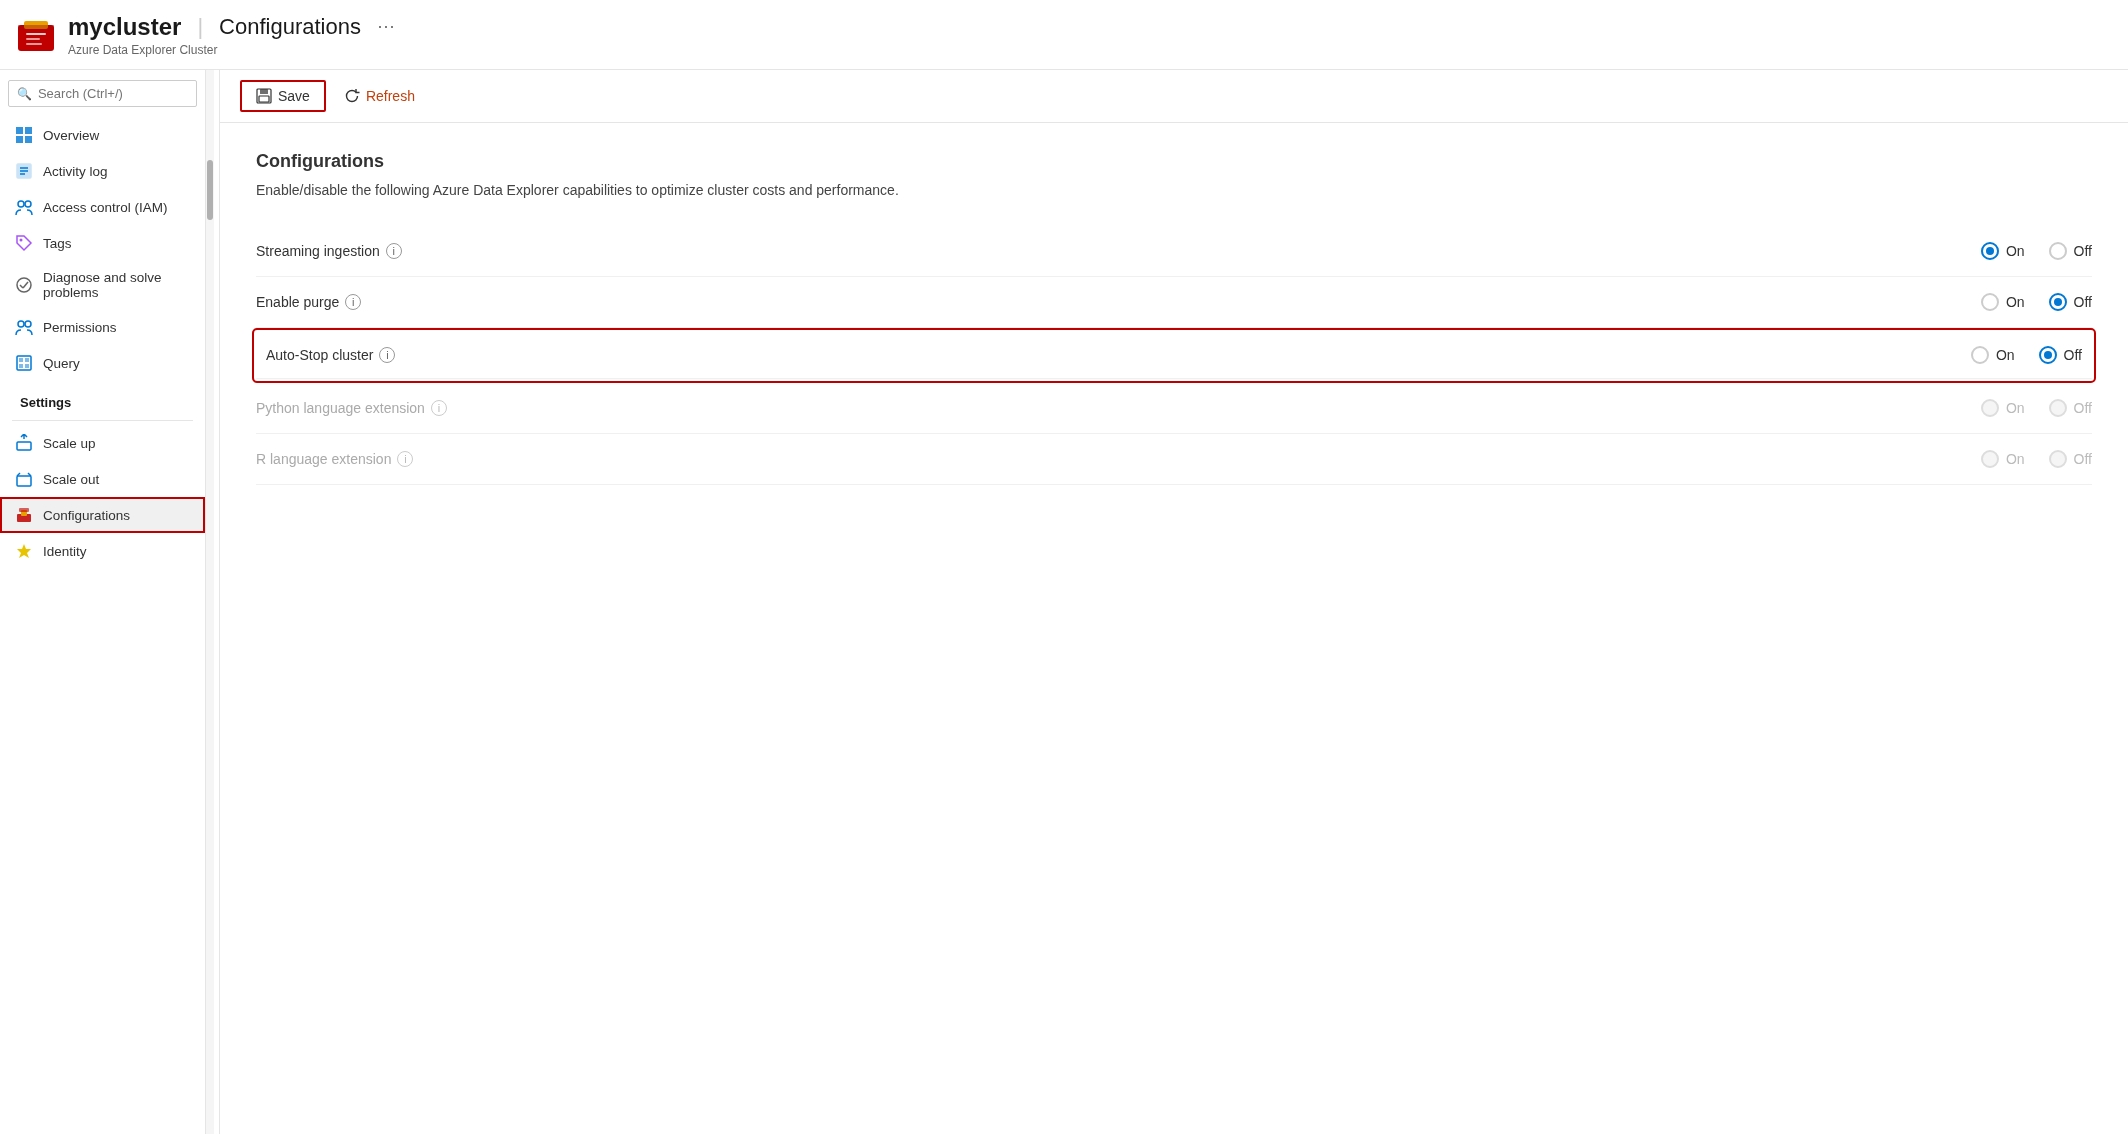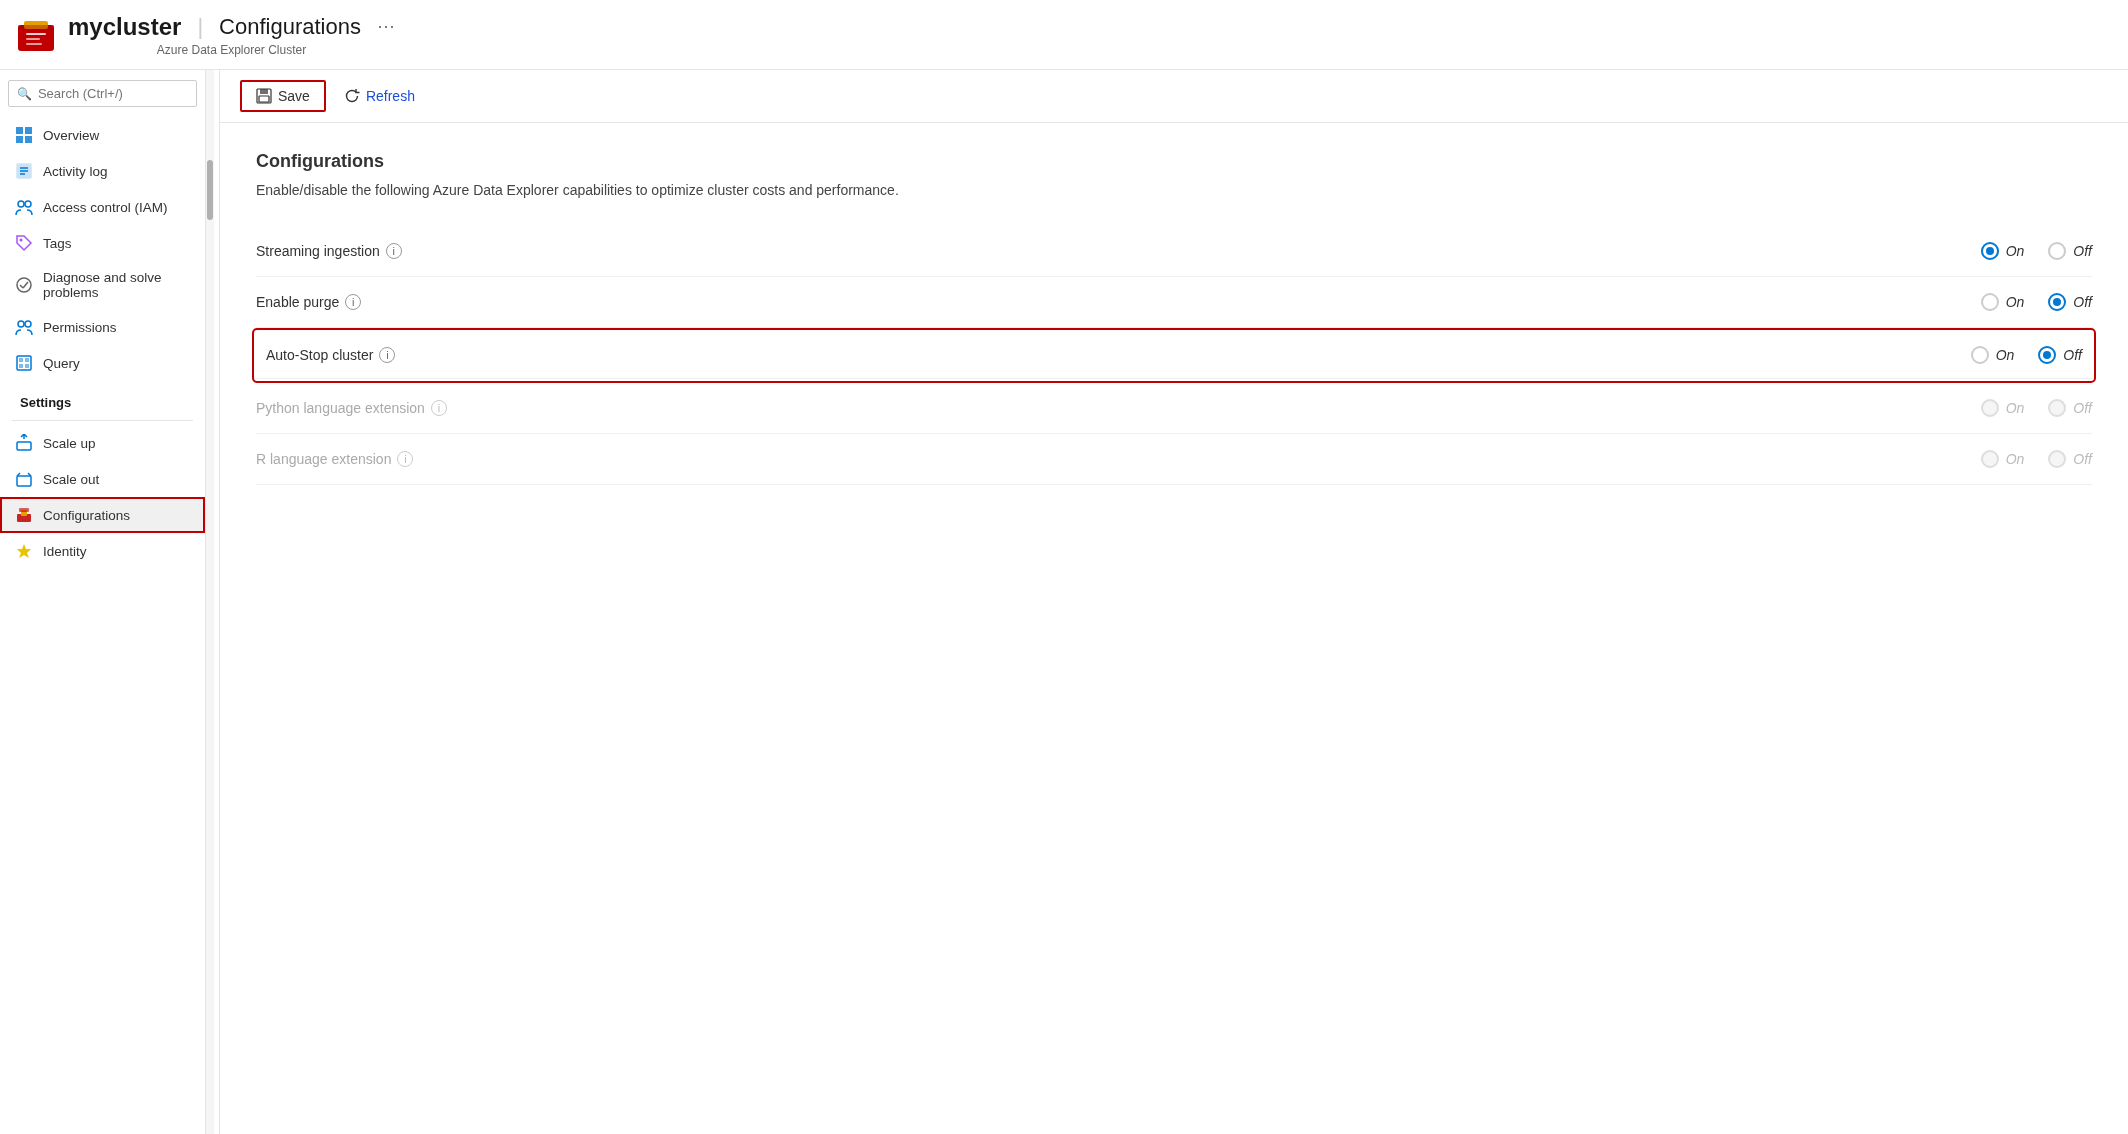--- a/index.html
+++ b/index.html
@@ -2,21 +2,21 @@
 <html><head>
   <meta charset="utf-8">
   <style>
     * { box-sizing: border-box; margin: 0; padding: 0; }
     body { font-family: 'Segoe UI', Arial, sans-serif; font-size: 14px; color: #333; background: #fff; display: flex; flex-direction: column; height: 100vh; overflow: hidden; }
 
     
     .header { display: flex; align-items: center; padding: 12px 16px; border-bottom: 1px solid #e5e5e5; min-height: 70px; }
     .header-icon { width: 40px; height: 40px; margin-right: 12px; flex-shrink: 0; }
     .header-title { font-size: 24px; font-weight: 600; color: #1a1a1a; }
-    .header-subtitle { font-size: 12px; color: #666; margin-top: 2px; text-align: center; }
+    .header-subtitle { font-size: 12px; color: #666; margin-top: 2px; }
     .header-separator { color: #ccc; margin: 0 8px; font-size: 22px; font-weight: 300; }
     .header-page { font-size: 22px; color: #1a1a1a; }
     .header-ellipsis { font-size: 18px; color: #666; margin-left: 8px; cursor: pointer; }
 
     
     .main-layout { display: flex; flex: 1; overflow: hidden; }
 
     
     .sidebar { width: 210px; flex-shrink: 0; border-right: 1px solid #e5e5e5; overflow-y: auto; background: #fff; display: flex; flex-direction: column; }
     .search-box { display: flex; align-items: center; margin: 10px 8px; border: 1px solid #ccc; border-radius: 2px; padding: 5px 8px; background: #fff; }
@@ -24,38 +24,38 @@
     .search-icon { color: #666; margin-right: 6px; font-size: 12px; }
 
     .nav-item { display: flex; align-items: center; padding: 9px 12px; cursor: pointer; color: #333; font-size: 13.5px; border-left: 3px solid transparent; }
     .nav-item.configurations-active { background: #f0f0f0; outline: 2px solid #c00000; outline-offset: -2px; }
     .nav-icon { width: 18px; height: 18px; margin-right: 10px; flex-shrink: 0; display: flex; align-items: center; justify-content: center; }
     .nav-section-label { font-size: 13px; font-weight: 700; padding: 14px 12px 6px 12px; color: #1a1a1a; margin-left: 8px; }
     .nav-section-divider { border: none; border-top: 1px solid #e5e5e5; margin: 4px 12px; }
 
     
     .toolbar { display: flex; align-items: center; padding: 10px 20px; border-bottom: 1px solid #e5e5e5; gap: 4px; }
-    .toolbar-btn { display: flex; align-items: center; gap: 6px; padding: 6px 14px; font-size: 14px; cursor: pointer; border: none; background: transparent; color: #1d4ed8; border-radius: 2px; }
+    .toolbar-btn { display: flex; align-items: center; gap: 6px; padding: 6px 14px; font-size: 14px; cursor: pointer; border: none; background: transparent; color: #c2410c; border-radius: 2px; }
     .toolbar-btn.save-btn { border: 2px solid #c00000; color: #333; }
     .toolbar-btn svg { width: 16px; height: 16px; }
 
     
     .content { flex: 1; overflow-y: auto; padding: 28px 36px; }
     .content-title { font-size: 18px; font-weight: 700; margin-bottom: 10px; }
     .content-desc { font-size: 14px; color: #444; margin-bottom: 28px; }
 
     
     .config-row { display: flex; align-items: center; padding: 16px 0; border-bottom: 1px solid #f0f0f0; justify-content: space-between; }
     .config-row.highlighted { outline: 2px solid #c00000; outline-offset: 2px; border-radius: 1px; gap: 26px; }
     .config-label { width: 380px; font-size: 14px; color: #333; display: flex; align-items: center; gap: 6px; }
     .config-label.disabled { color: #aaa; }
     .info-icon { display: inline-flex; align-items: center; justify-content: center; width: 16px; height: 16px; border: 1px solid #999; border-radius: 50%; font-size: 11px; color: #666; cursor: pointer; flex-shrink: 0; }
     .config-label.disabled .info-icon { border-color: #ccc; color: #bbb; }
 
-    .radio-group { display: flex; align-items: center; gap: 24px; font-style: italic; }
+    .radio-group { display: flex; align-items: center; gap: 24px; }
     .radio-option { display: flex; align-items: center; gap: 7px; cursor: pointer; font-size: 14px; }
     .radio-option.disabled { color: #bbb; cursor: default; }
 
     
     .radio-circle { width: 18px; height: 18px; border-radius: 50%; border: 2px solid #ccc; background: #fff; display: flex; align-items: center; justify-content: center; flex-shrink: 0; }
     .radio-circle.checked-blue { border-color: #0078d4; }
     .radio-circle.checked-blue::after { content: ''; width: 8px; height: 8px; border-radius: 50%; background: #0078d4; display: block; }
     .radio-circle.disabled-circle { border-color: #ddd; background: #f5f5f5; }
 
     

